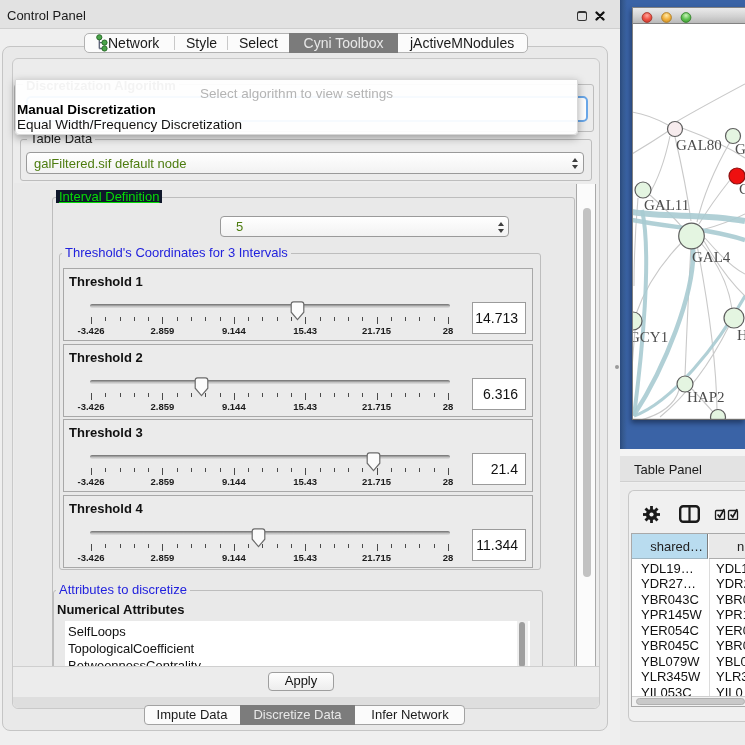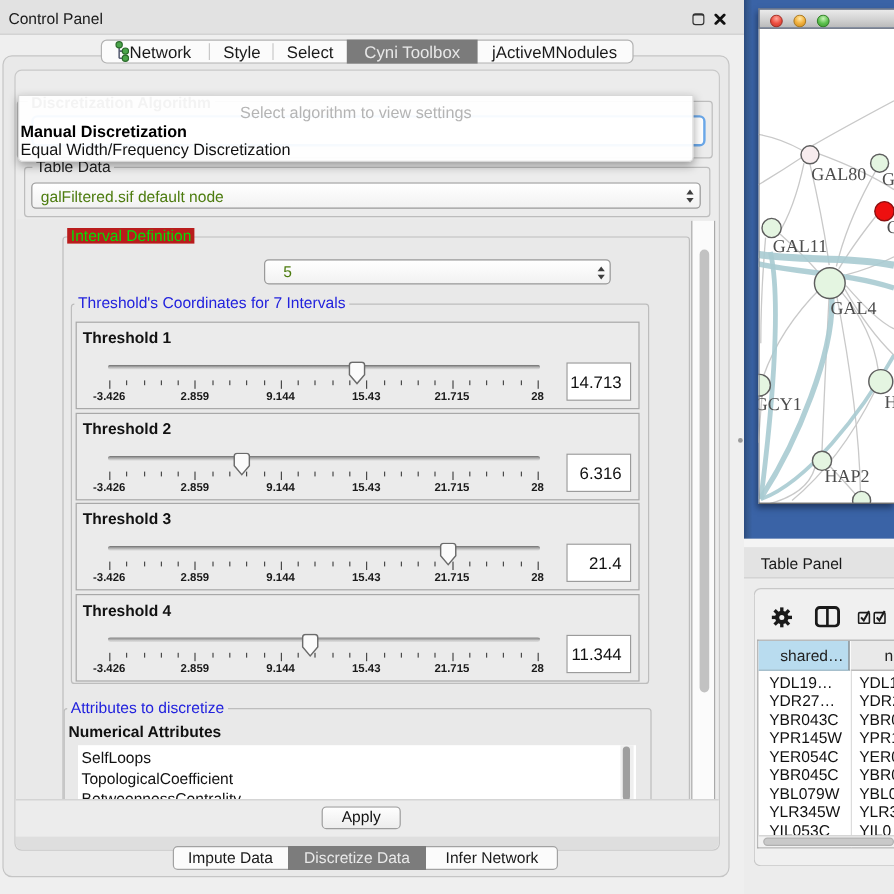--- a/index.html
+++ b/index.html
@@ -59,29 +59,29 @@
 <div class="grp" style="left:20px;top:139px;width:572px;height:42px;"></div>
 <div class="glab" style="left:27px;top:132px;color:#222;background:#ececec;">Table Data</div>
 <div class="combo" style="left:26px;top:152px;width:558px;height:22px;"></div>
 <div class="ctext" style="left:34px;top:156px;">galFiltered.sif default node</div>
 <div class="arr" style="left:572px;top:158px;border-left:3.5px solid transparent;border-right:3.5px solid transparent;border-bottom:4.5px solid #3e3e3e;"></div>
 <div class="arr" style="left:572px;top:165px;border-left:3.5px solid transparent;border-right:3.5px solid transparent;border-top:4.5px solid #3e3e3e;"></div>
 
 <div class="a" style="left:14px;top:183px;width:564px;height:483px;overflow:hidden;background:#e9e9e9;">
 
   <div class="grp" style="left:38px;top:14px;width:523px;height:520px;"></div>
-  <div class="glab" style="left:42px;top:7px;color:#07dc07;background:#b91c1c;">Interval Definition</div>
+  <div class="glab" style="left:42px;top:7px;color:#07dc07;background:#0f172a;text-decoration:underline;">Interval Definition</div>
 
   <div class="combo" style="left:206px;top:33px;width:289px;height:21px;"></div>
   <div class="ctext" style="left:222px;top:36px;">5</div>
   <div class="arr" style="left:483.5px;top:38.5px;border-left:3.5px solid transparent;border-right:3.5px solid transparent;border-bottom:4.5px solid #3e3e3e;"></div>
   <div class="arr" style="left:483.5px;top:45.5px;border-left:3.5px solid transparent;border-right:3.5px solid transparent;border-top:4.5px solid #3e3e3e;"></div>
 
   <div class="grp" style="left:45px;top:70px;width:482px;height:317px;"></div>
-  <div class="glab" style="left:48px;top:63px;color:#2222dd;background:#e9e9e9;">Threshold's Coordinates for 7 Intervals</div>
+  <div class="glab" style="left:48px;top:63px;color:#2222dd;background:#e9e9e9;">Threshold's Coordinates for 3 Intervals</div>
 
   <div class="row" style="top:85px;">
   <div class="rlab">Threshold 1</div>
   <div class="track"></div>
   <div class="tick" style="left:27.0px;top:48px;height:7px;"></div>
   <div class="tick" style="left:41.3px;top:48px;height:4px;"></div>
   <div class="tick" style="left:55.6px;top:48px;height:4px;"></div>
   <div class="tick" style="left:69.8px;top:48px;height:4px;"></div>
   <div class="tick" style="left:84.1px;top:48px;height:4px;"></div>
   <div class="tick" style="left:98.4px;top:48px;height:7px;"></div>

